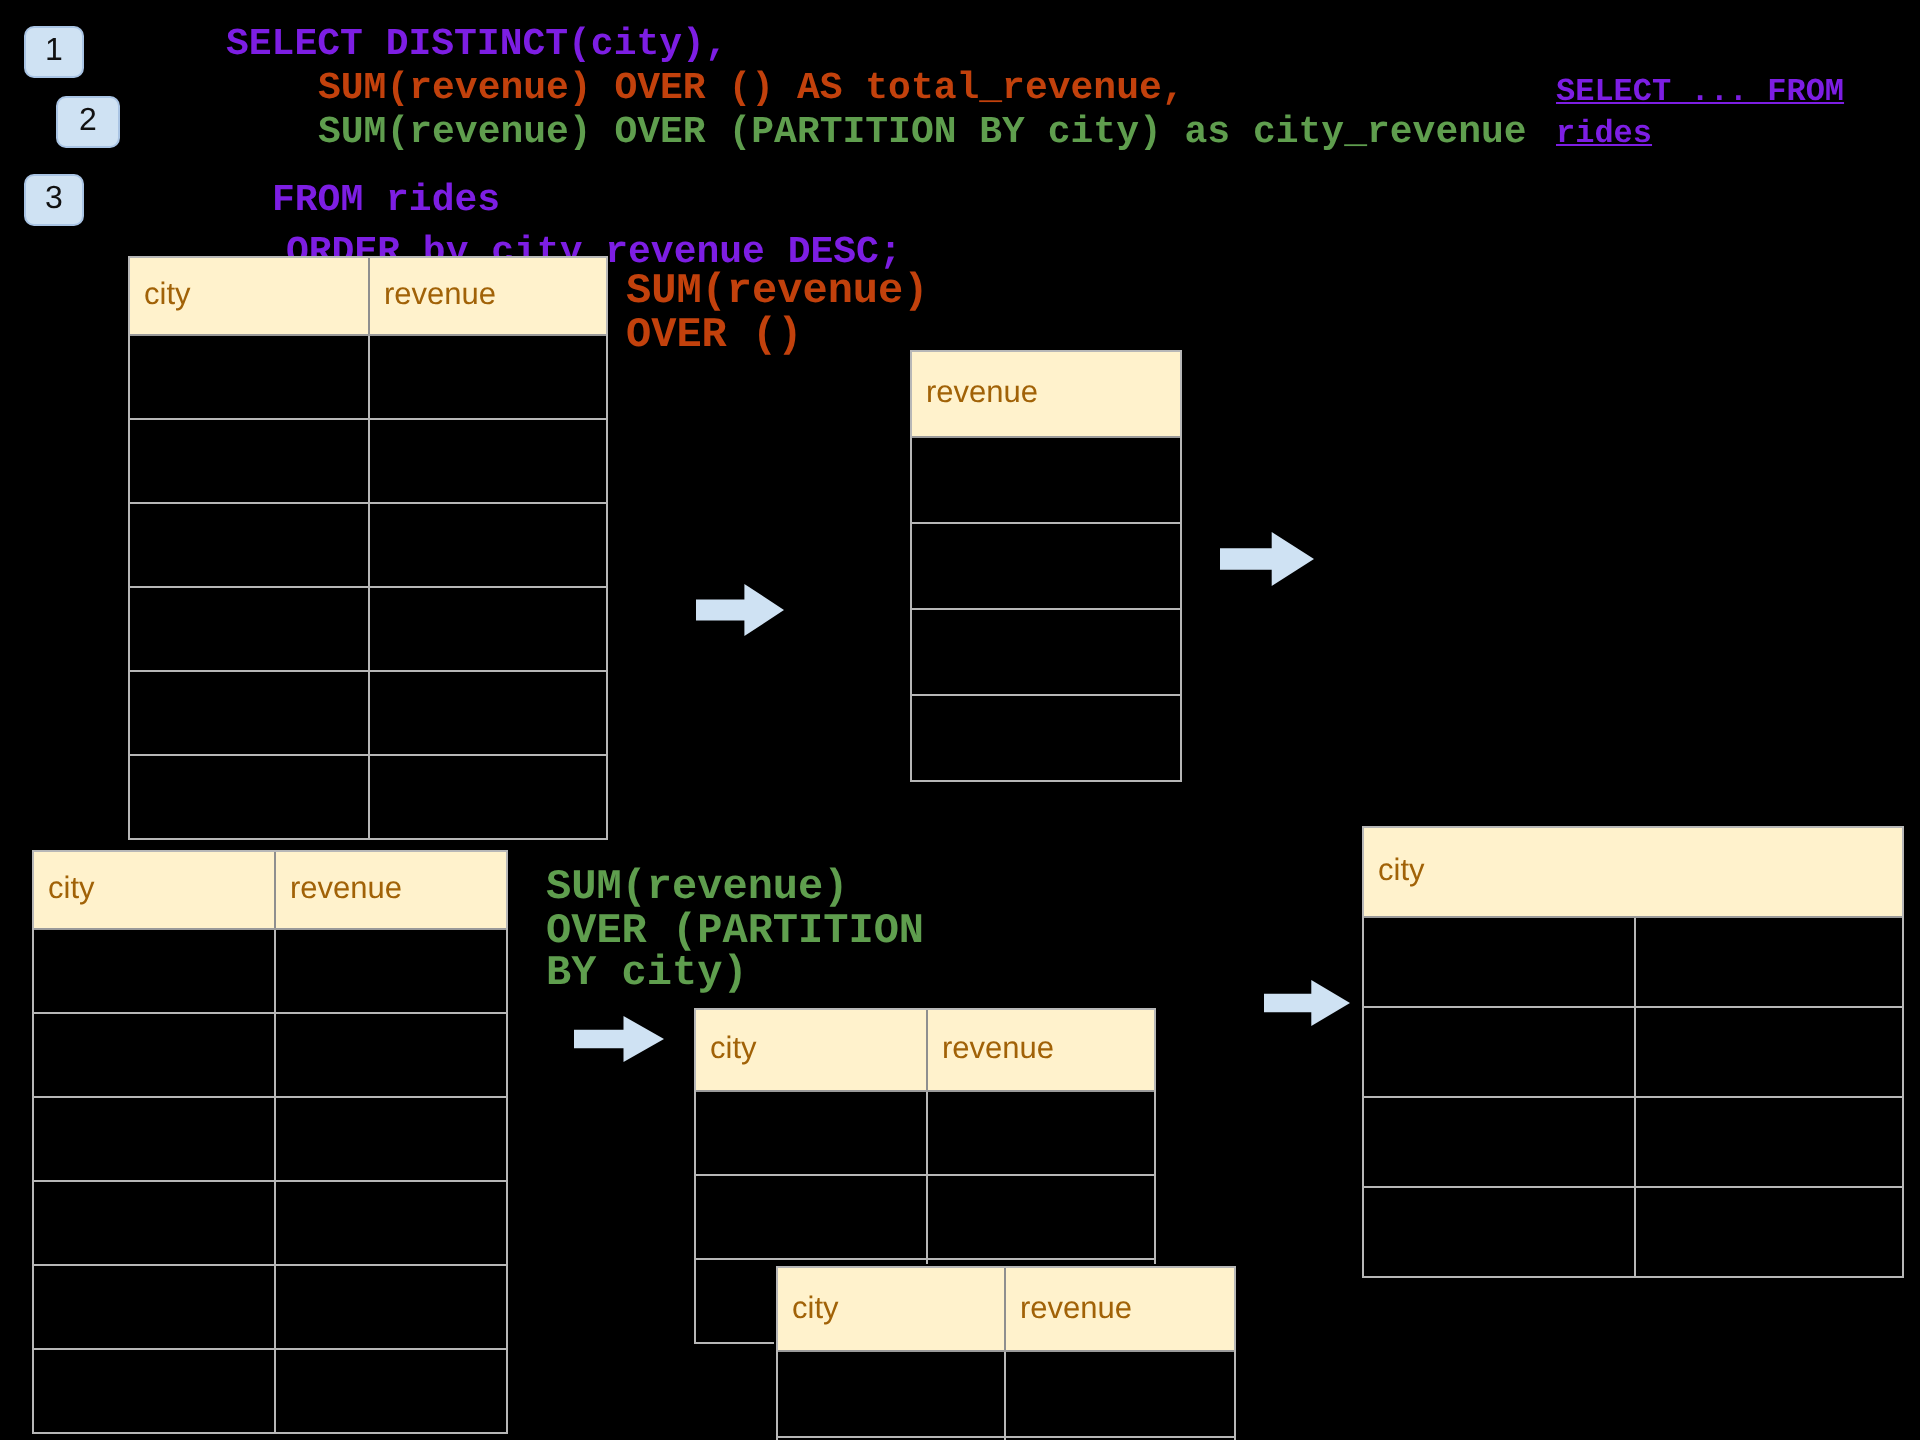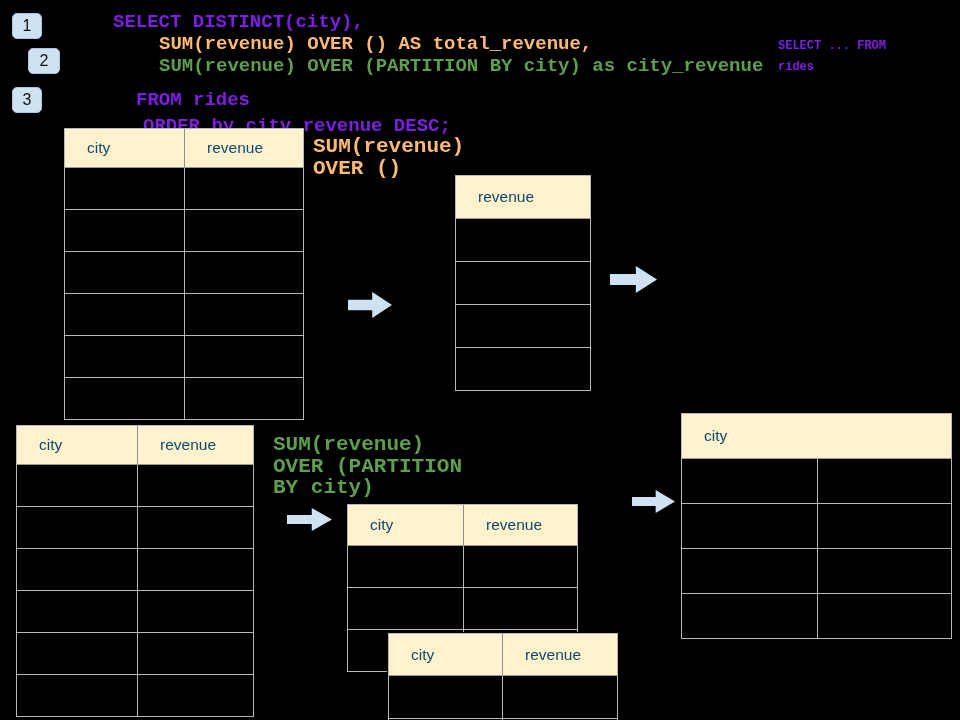--- a/index.html
+++ b/index.html
@@ -6,35 +6,35 @@
   body{
     width:960px;height:720px;position:relative;overflow:hidden;
     background:#000;font-family:"Liberation Sans",sans-serif;
   }
   
   .code{
     position:absolute;font-family:"Liberation Mono",monospace;
     font-weight:bold;font-size:19px;line-height:22px;white-space:pre;margin-left:26px;
   }
   .purple{color:#7d1ee3}
-  .red{color:#fdba74}
+  .red{color:#c2410c}
   .green{color:#5f9e4e}
-  .side-note{font-size:12px;line-height:21px;}
+  .side-note{font-size:16px;line-height:21px;text-decoration:underline;}
   .ann{position:absolute;font-family:"Liberation Mono",monospace;font-weight:bold;
        font-size:21px;line-height:21.5px;white-space:pre;}
   
   .badge{
     position:absolute;background:#cfe2f3;border:1px solid #a9c4e4;border-radius:5px;
     color:#111;font-size:16px;display:flex;align-items:center;justify-content:center;
   }
   
   .dtable{position:absolute;border:1px solid #b7b7b7;background:#000;box-sizing:border-box;}
   .thead{display:flex;background:#fff2cc;height:var(--hh,38px);align-items:center;}
   .th{
-    box-sizing:border-box;padding-left:22px;font-size:15.5px;color:#0c4a6e;
+    box-sizing:border-box;padding-left:7px;font-size:15.5px;color:#a16207;
     border-right:1px solid #8f8f8f;height:100%;display:flex;align-items:center;
   }
   .th:first-child{width:var(--c1,50%);flex:none;}
   .th:last-child{flex:1;border-right:none;}
   .th:only-child{width:auto;flex:1;}
   .trow{display:flex;height:var(--rh,41px);border-top:1px solid #b7b7b7;}
   .tbody .trow:first-child{border-top:1px solid #9a9a9a;}
   .td{box-sizing:border-box;border-right:1px solid #b7b7b7;height:100%;}
   .td:first-child{width:var(--c1,50%);flex:none;}
   .td:last-child{flex:1;border-right:none;}

